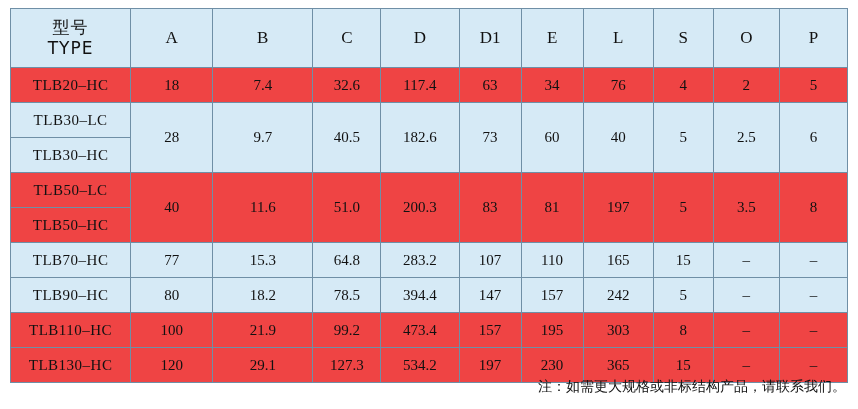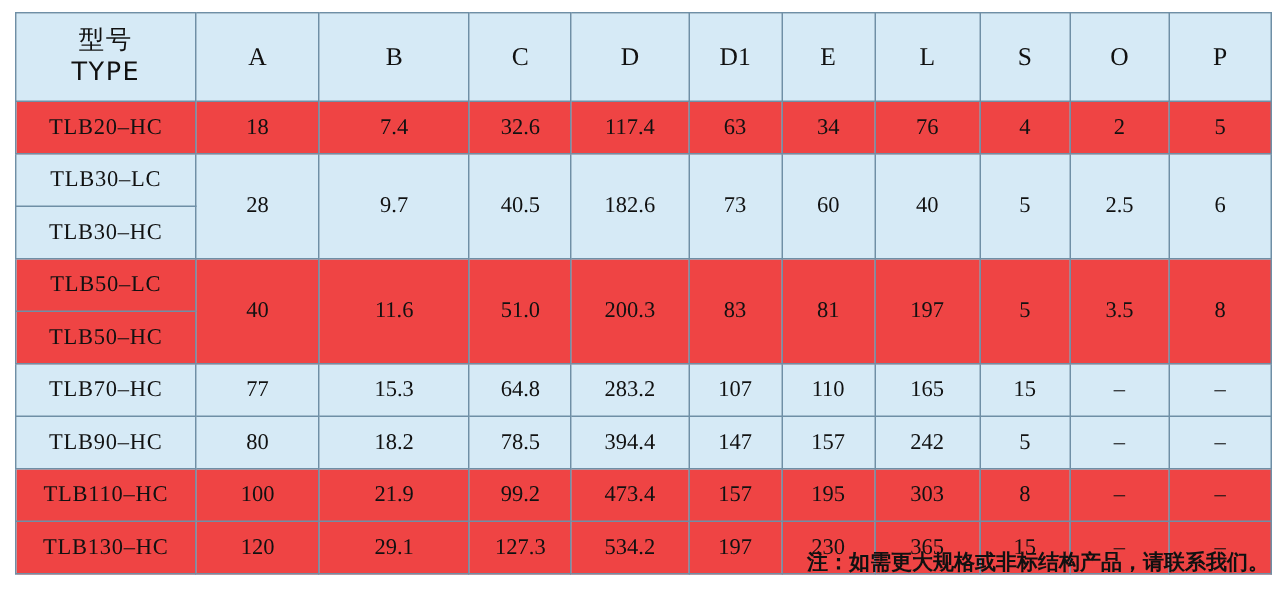--- a/index.html
+++ b/index.html
@@ -64,26 +64,25 @@
   }
   td.num {
     font-size: 15px;
   }
   td.dash {
     font-size: 15px;
   }
   .footnote {
     position: absolute;
     right: 12px;
-    top: 366px;
+    top: 378px;
     font-size: 14px;
     font-family: "DejaVu Sans", sans-serif;
     color: #111111;
     white-space: nowrap;
-    font-weight: bold;
   }
 </style>
 </head>
 <body>
 
 <div class="sheet">
   <table class="spec">
     <colgroup>
       <col style="width:120px">
       <col style="width:82px">

